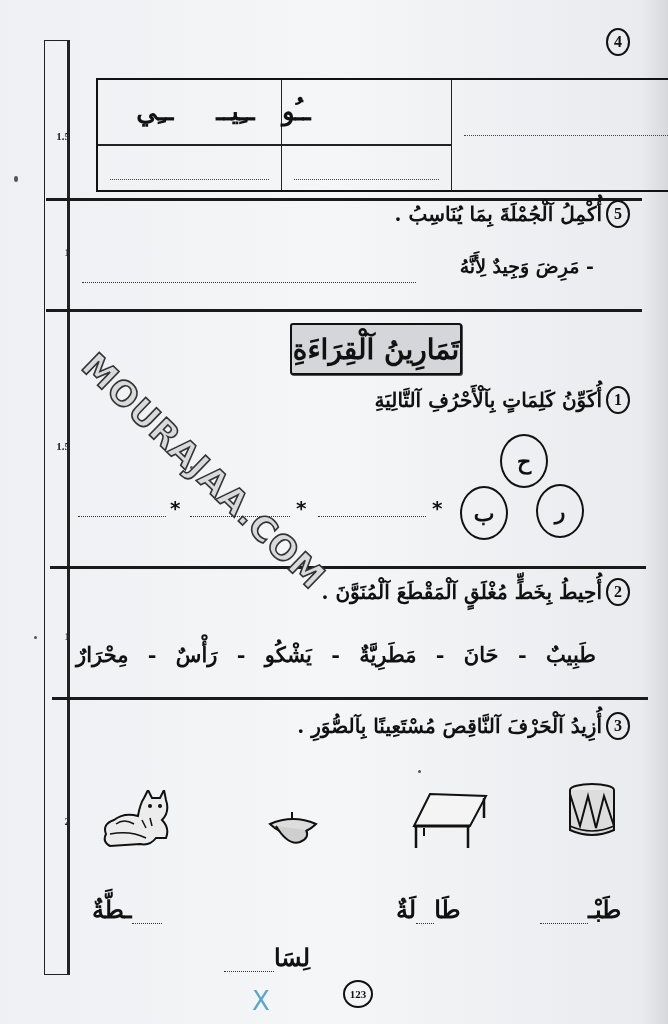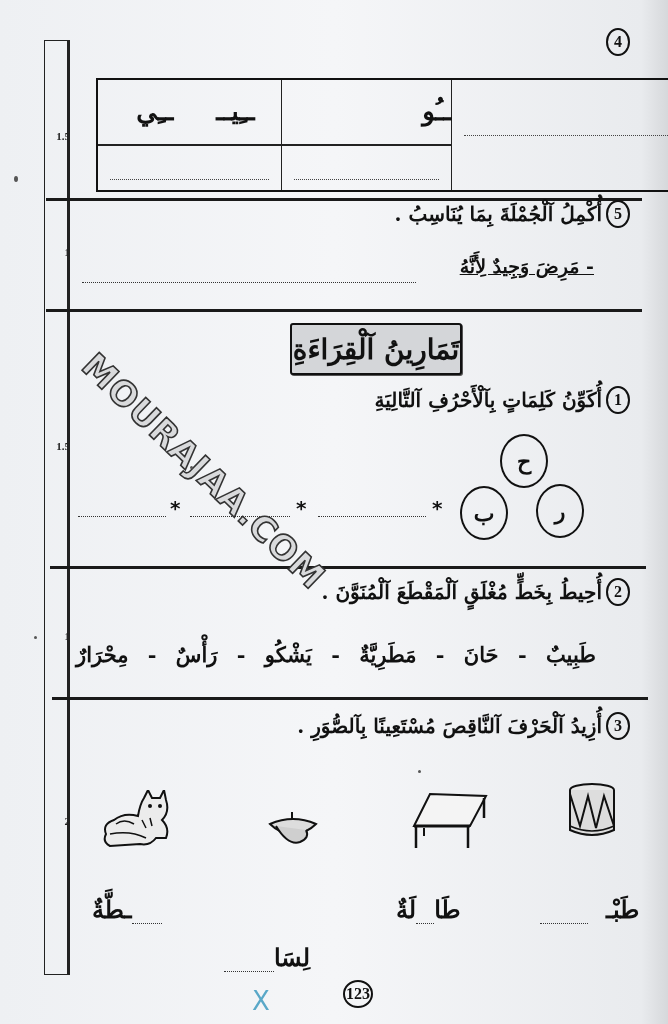--- a/index.html
+++ b/index.html
@@ -96,21 +96,21 @@
 
     .watermark {
       position: absolute; left: 102px; top: 345px; transform: rotate(44deg); transform-origin: left top;
       font-family: "DejaVu Sans", sans-serif; font-weight: bold; font-size: 34px; letter-spacing: 1px;
       color: #d9dadc; -webkit-text-stroke: 1.6px #333; white-space: nowrap;
     }
 
     .page-num {
       position: absolute; left: 343px; top: 980px; width: 30px; height: 28px;
       border: 2px solid #111; border-radius: 50%;
-      font-family: "Liberation Serif", serif; font-weight: bold; font-size: 16px;
+      font-family: "Liberation Serif", serif; font-weight: bold; font-size: 11px;
       display: flex; align-items: center; justify-content: center;
     }
     .x-mark {
       position: absolute; left: 252px; top: 986px; font-family: "DejaVu Sans", sans-serif;
       font-size: 26px; color: #5aa8c8; font-weight: normal;
     }
     .speck { position: absolute; width: 3px; height: 3px; background: #555; border-radius: 50%; }
   </style>
 </head>
 <body>
@@ -133,38 +133,38 @@
 
   <div class="instr" style="top:28px;">
     <span class="num-circle">4</span>
   </div>
 
   <div class="q4-table">
     <div class="q4-cell head">
       <span class="lbl rtl" style="left:26px; right:14px; text-align:center; word-spacing:34px;">ــِيــ    ــِي</span>
     </div>
     <div class="q4-cell head">
-      <span class="lbl rtl" style="left:0; right:0; text-align:right;">ــُو</span>
+      <span class="lbl rtl" style="left:0; right:0; text-align:left;">ــُو</span>
     </div>
     <div class="q4-cell">
         <div class="dots"></div>
       </div>
     <div class="q4-cell">
         <div class="dots"></div>
       </div>
     <div class="q4-cell">
         <div class="dots"></div>
       </div>
   </div>
 
   <div class="instr" style="top:200px;">
     <span class="num-circle">5</span>
     <span class="instr-text">أُكْمِلُ آلْجُمْلَةَ بِمَا يُنَاسِبُ .</span>
   </div>
-  <div class="sentence" style="top:255px;text-decoration:underline;">- مَرِضَ وَجِيدٌ لِأَنَّهُ</div>
+  <div class="sentence" style="top:255px;">- مَرِضَ وَجِيدٌ لِأَنَّهُ</div>
   <div class="dotline" style="left:82px; top:282px; width:334px;"></div>
 
   <div class="title-box">تَمَارِينُ آلْقِرَاءَةِ</div>
 
   <div class="instr" style="top:386px;">
     <span class="num-circle">1</span>
     <span class="instr-text">أُكَوِّنُ كَلِمَاتٍ بِآلْأَحْرُفِ آلتَّالِيَةِ</span>
   </div>
 
   <div class="letter-circle" style="left:500px; top:434px;">
@@ -231,21 +231,21 @@
 
   <svg class="picture" style="left:100px; top:790px;" width="74" height="62" viewBox="0 0 74 62">
     <path d="M44 8 L48 0 L52 8 L60 8 L64 0 L66 10 Q70 22 62 30 Q70 38 66 48 L56 48 Q50 56 40 54 L10 56 Q2 52 6 44 Q2 34 14 30 Q24 22 38 26 Q40 14 44 8 Z" fill="#ececec" stroke="#111" stroke-width="2"></path>
     <circle cx="50" cy="16" r="2" fill="#111"></circle>
       <circle cx="60" cy="16" r="2" fill="#111"></circle>
     <path d="M10 44 Q30 40 46 48" fill="none" stroke="#111" stroke-width="1.5"></path>
     <path d="M16 34 Q24 28 34 34" fill="none" stroke="#111" stroke-width="1.5"></path>
     <path d="M42 30 L46 38 M50 28 L52 36" stroke="#111" stroke-width="1.5"></path>
   </svg>
 
-  <div class="partial-word" style="left:540px;gap:18px;">
+  <div class="partial-word" style="left:540px;">
     <span>طَبْـ</span>
     <span class="blank" style="width:48px;"></span>
   </div>
 
   <div class="partial-word" style="left:396px;">
     <span>طَا</span>
     <span class="blank" style="width:18px;"></span>
     <span>لَةٌ</span>
   </div>
 

